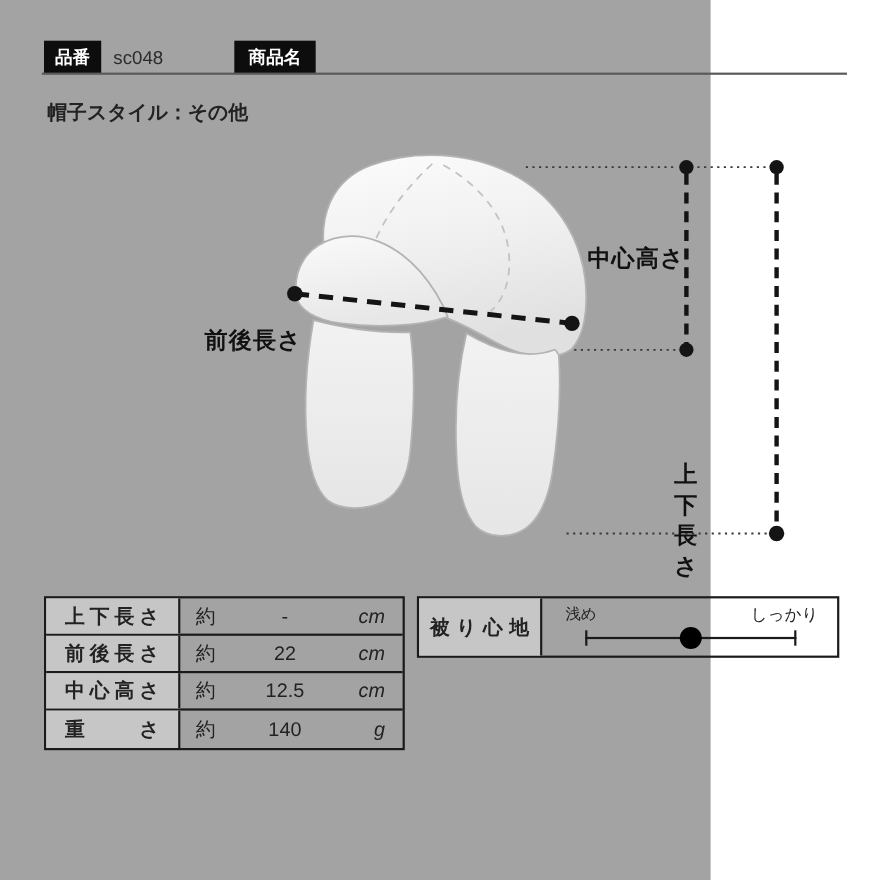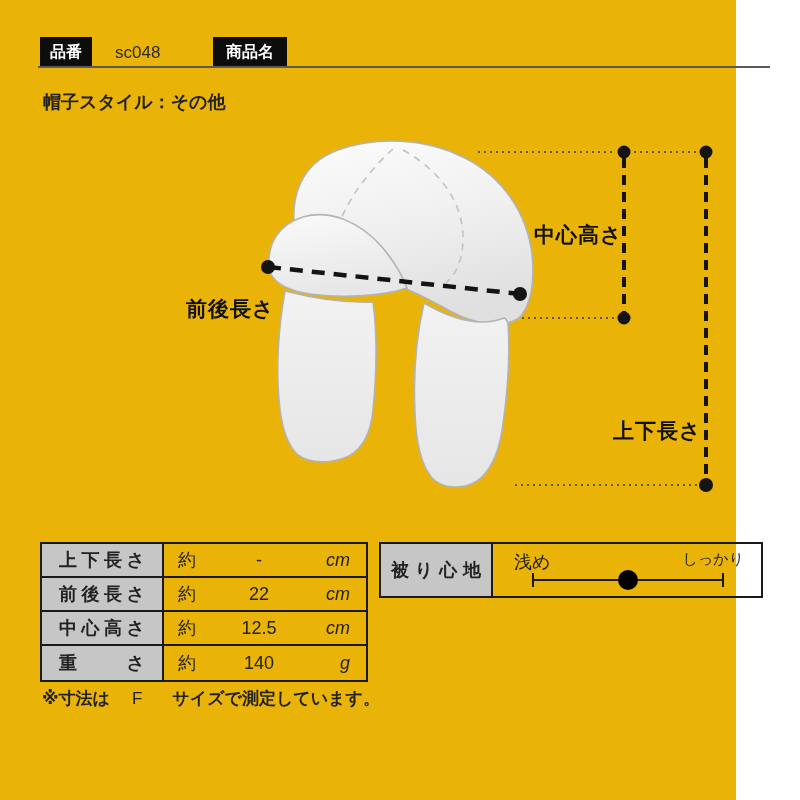--- a/index.html
+++ b/index.html
@@ -4,32 +4,32 @@
 <style>
   * { margin: 0; padding: 0; box-sizing: border-box; }
   html, body { background: #ffffff; }
   body {
     width: 800px; height: 800px;
     font-family: "Liberation Sans", "DejaVu Sans", sans-serif;
     color: #1a1a1a;
     position: relative;
     overflow: hidden;
   }
-  .canvas { position: relative; width: 736px; height: 800px; background: #eab308; }
+  .canvas { position: relative; width: 646px; height: 800px; background: #a3a3a3; }
 
   
   .hdr-tag {
     display: inline-flex; align-items: center; justify-content: center;
     background: #0d0d0d; color: #fff;
     font-size: 16px; font-weight: 600;
     position: absolute; height: 30px;
   }
   .tag-item-code { left: 40px; top: 37px; width: 52px; }
   .tag-product   { left: 213px; top: 37px; width: 74px; }
-  .hdr-val { position: absolute; font-size: 17px; color: #2b2b2b; top: 43px; margin-left: 12px; }
+  .hdr-val { position: absolute; font-size: 17px; color: #2b2b2b; top: 43px; }
   .val-item-code { left: 103px; }
   .val-product   { left: 296px; }
   .hdr-underline {
     position: absolute; left: 38px; top: 66px; width: 732px; height: 2px;
     background: #5a5a5a;
   }
   .style-note { position: absolute; left: 43px; top: 90px; font-size: 18px; font-weight: 600; color: #222; }
 
   
   .diagram-svg { position: absolute; left: 0; top: 0; width: 800px; height: 800px; }
@@ -65,21 +65,21 @@
   .fit-box {
     position: absolute; left: 379px; top: 542px; width: 384px; height: 56px;
     border: 2px solid #1a1a1a; display: flex;
   }
   .fit-label {
     width: 112px; background: #c6c6c6; border-right: 2px solid #1a1a1a;
     font-size: 18px; font-weight: 600; color: #222;
     display: flex; align-items: center; padding: 0 10px;
   }
   .fit-content { position: relative; flex: 1; }
-  .fit-min { position: absolute; left: 21px; top: 6px; font-size: 18px; color: #222; }
+  .fit-min { position: absolute; left: 21px; top: 6px; font-size: 14px; color: #222; }
   .fit-max { position: absolute; right: 17px; top: 6px; font-size: 15px; color: #222; }
   .fit-track {
     position: absolute; left: 39px; right: 37px; top: 35px; height: 2px;
     background: #1a1a1a;
   }
   .fit-tick {
     position: absolute; top: -6px; width: 2px; height: 14px; background: #1a1a1a;
   }
   .tick-left { left: 0; } .tick-right { right: 0; }
   .fit-dot {
@@ -234,19 +234,14 @@
       <span class="fit-min">浅め</span>
       <span class="fit-max">しっかり</span>
       <div class="fit-track">
         <span class="fit-tick tick-left"></span>
         <span class="fit-tick tick-right"></span>
         <span class="fit-dot" style="left: 50%;"></span>
       </div>
     </div>
   </div>
 
-  <div class="footnote">
-    <span class="fn-prefix">※寸法は</span>
-    <span class="fn-size">F</span>
-    <span class="fn-suffix">サイズで測定しています。</span>
-  </div>
 
 </div>
 
 </body></html>

